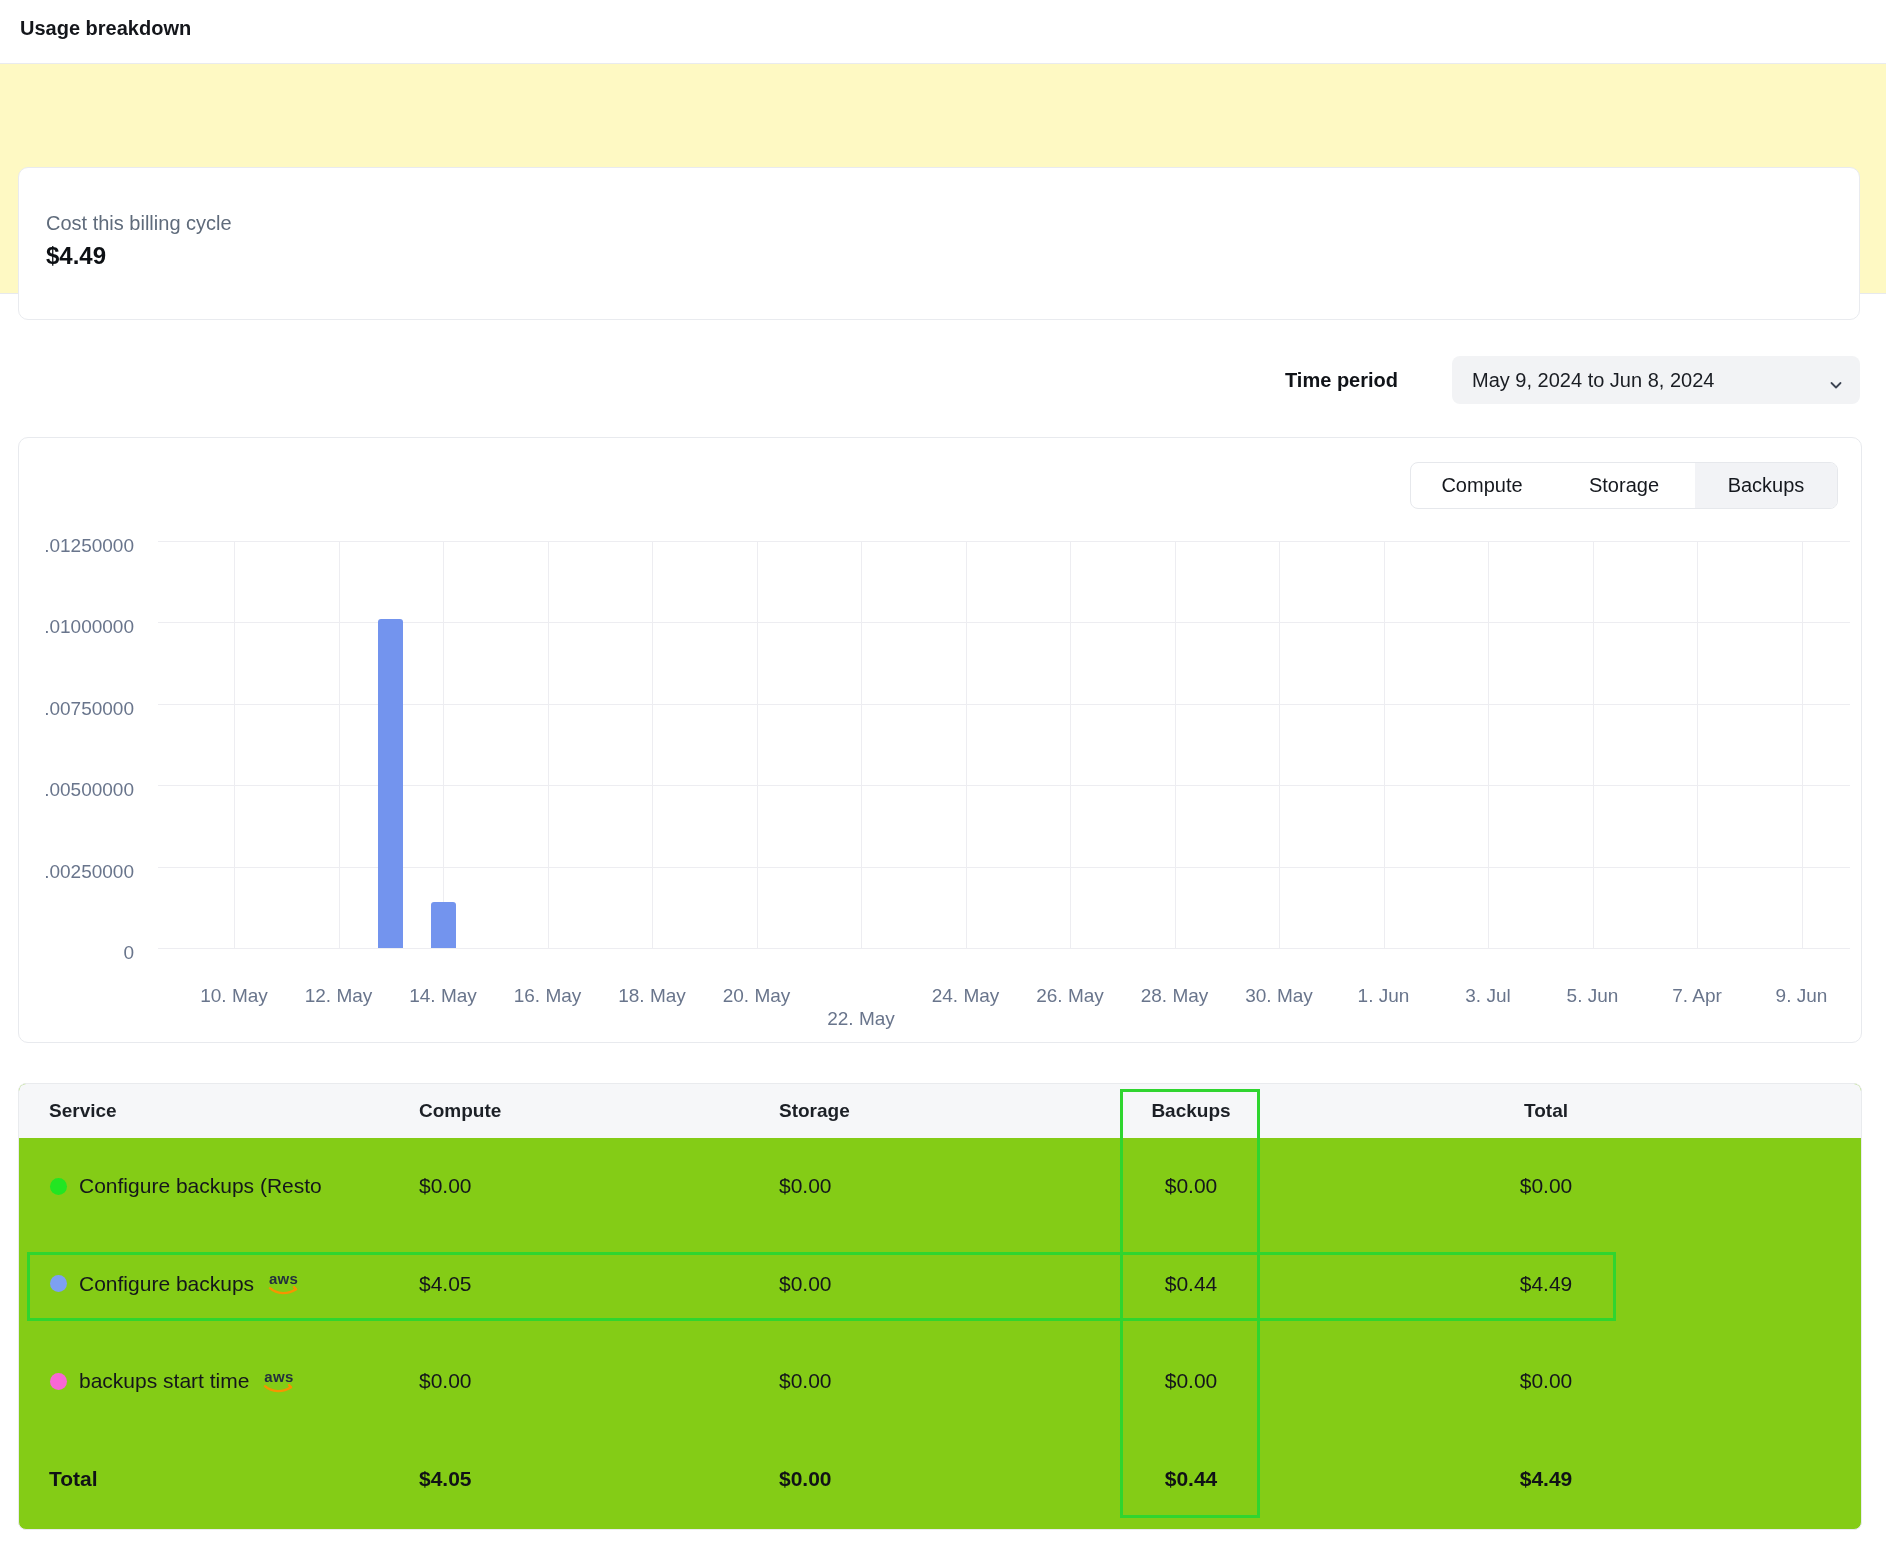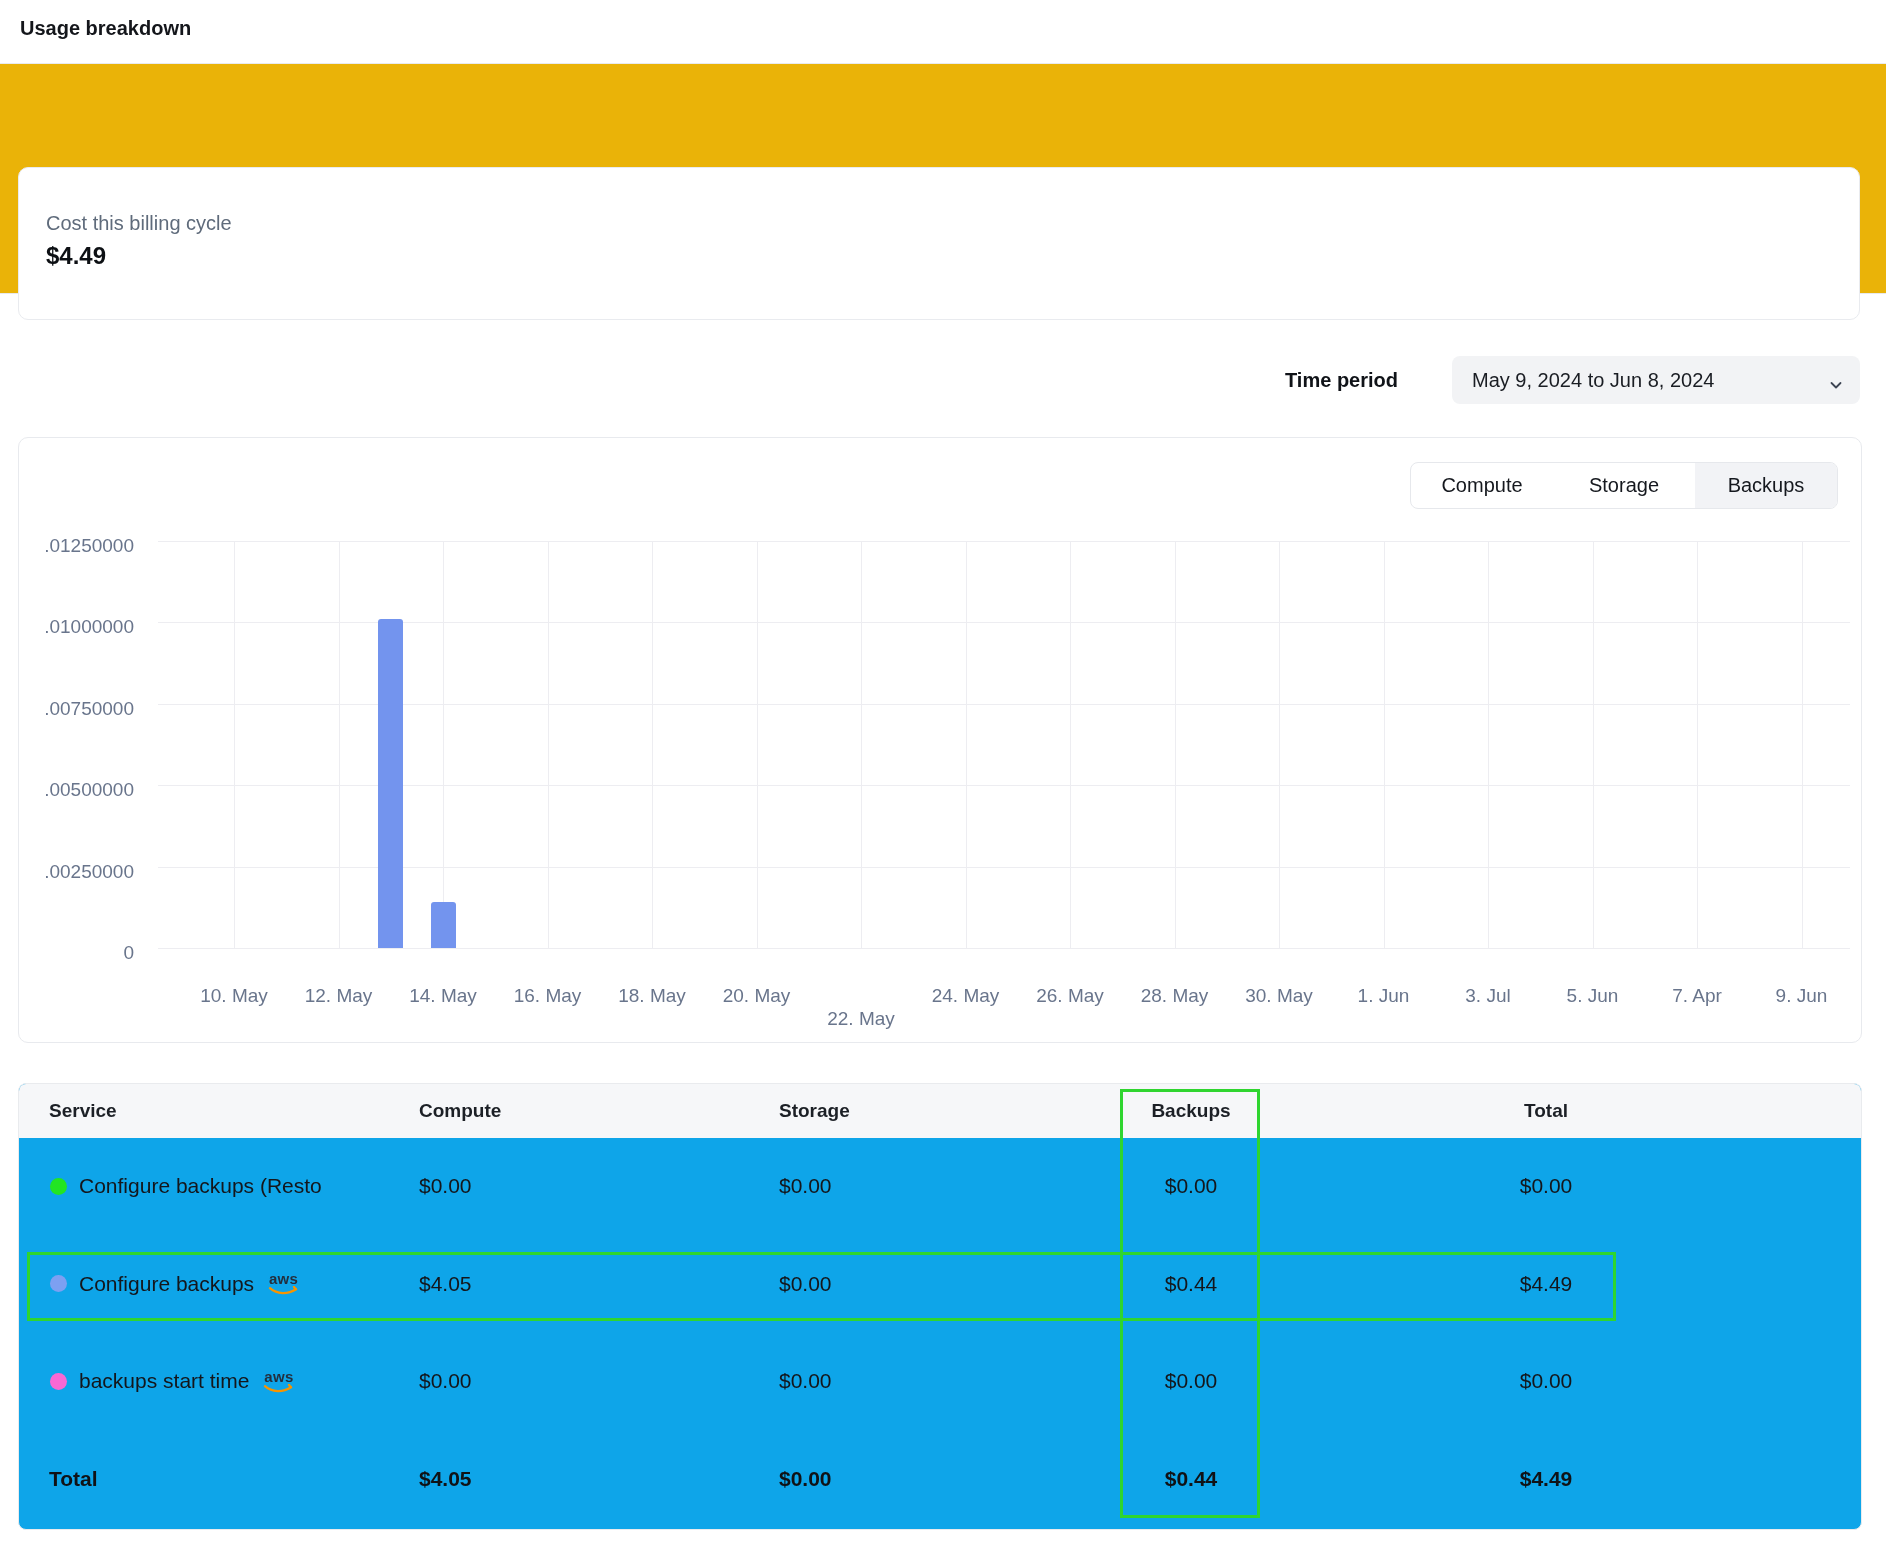--- a/index.html
+++ b/index.html
@@ -7,21 +7,21 @@
     width:1886px;height:1548px;position:relative;background:#ffffff;
     font-family:"Liberation Sans","DejaVu Sans",sans-serif;color:#16181d;
     overflow:hidden;
   }
   .abs{position:absolute;}
 
   
   .page-heading{left:20px;top:4px;font-size:20px;font-weight:700;color:#14161b;}
 
   
-  .summary-band{left:0;top:63px;width:1886px;height:231px;background:#eab308;
+  .summary-band{left:0;top:63px;width:1886px;height:231px;background:#fef9c3;
     border-top:1px solid #e9ebee;border-bottom:1px solid #e7e9ed;box-sizing:border-box;text-decoration:underline;}
   .summary-card{left:18px;top:103px;width:1842px;height:153px;background:#fff;
     border:1px solid #e9ebef;border-radius:10px;box-sizing:border-box;padding:44px 0 0 27px;}
   .summary-label{font-size:20px;color:#5f6b7b;}
   .summary-value{font-size:24px;font-weight:700;color:#0d1014;margin-top:7px;}
 
   
   .time-row{top:356px;right:26px;height:48px;display:flex;align-items:center;gap:54px;}
   .time-label{font-size:20px;font-weight:700;color:#101318;}
   .period-select{width:408px;height:48px;background:#f2f3f5;border:none;border-radius:8px;
@@ -39,21 +39,21 @@
   .tab.active{background:#f2f3f6;}
 
   .plot{position:absolute;left:139px;top:103px;width:1692px;height:407px;text-align:center;}
   .hgrid{position:absolute;left:0;width:100%;height:1px;background:#ededf1;}
   .vgrid{position:absolute;top:0;width:1px;height:407px;background:#ededf1;}
   .ylab{position:absolute;font-size:19px;color:#69758c;text-align:right;white-space:nowrap;}
   .xlab{position:absolute;top:444px;transform:translateX(-50%);font-size:19px;color:#69758c;white-space:nowrap;}
   .bar{position:absolute;bottom:0;width:25px;border-radius:3px 3px 0 0;}
 
   
-  .data-table{left:18px;top:1083px;width:1844px;background:#0ea5e9;
+  .data-table{left:18px;top:1083px;width:1844px;background:#84cc16;
     border:1px solid #e9ebee;border-radius:8px;box-sizing:border-box;overflow:hidden;}
   .tr{display:grid;grid-template-columns:400px 360px 342px 140px 215px 140px 1fr;align-items:center;}
   .thead{height:54px;background:#f6f7f9;font-size:19px;font-weight:600;color:#1c2026;}
   .trow{height:96px;font-size:21px;color:#14161b;}
   .trow.r2{height:99px;}
   .totalrow{height:100px;font-size:21px;font-weight:700;color:#101216;}
   .cell{white-space:nowrap;}
   .c-service{padding-left:30px;display:flex;align-items:center;}
   .trow .c-service{padding-left:31px;}
   .c-center{text-align:center;}

